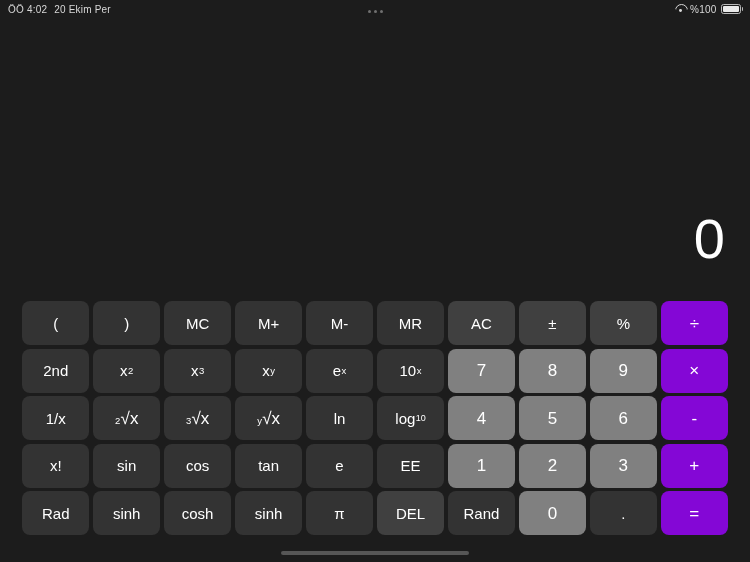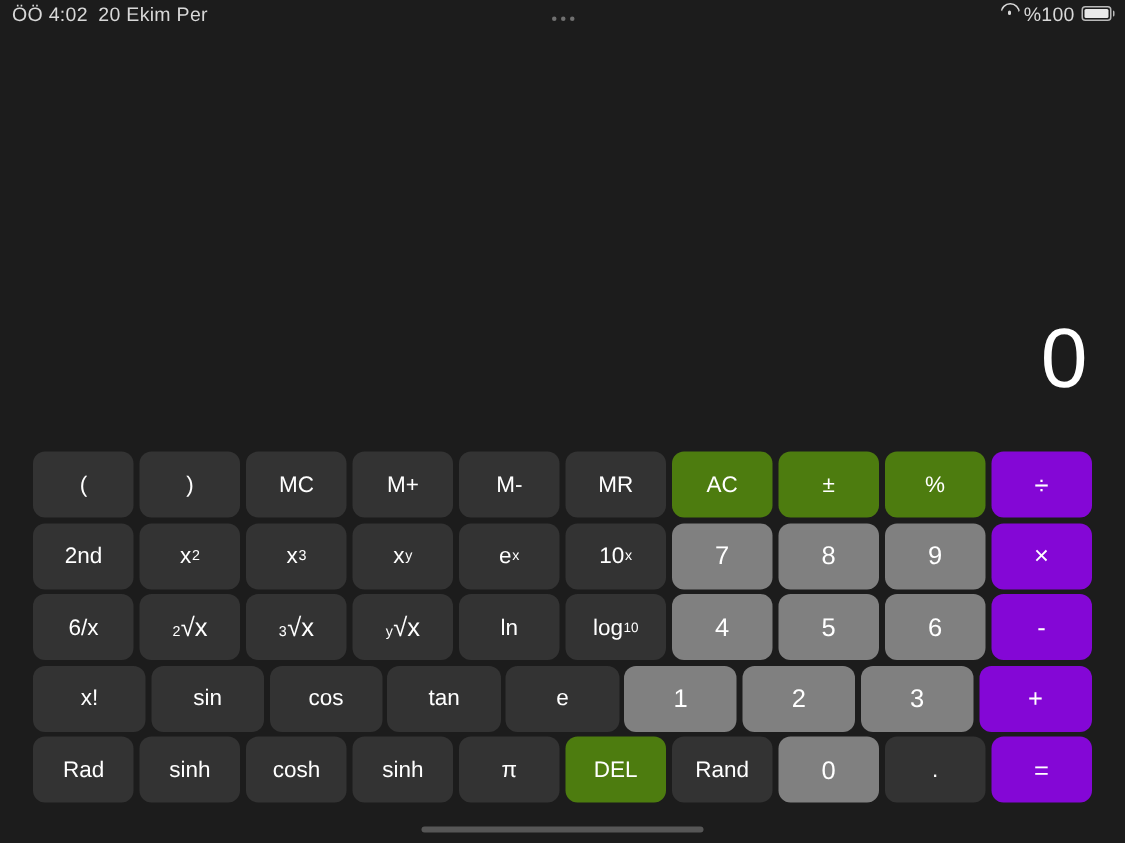--- a/index.html
+++ b/index.html
@@ -8,21 +8,21 @@
     background:#1c1c1c;
     font-family:"Liberation Sans", sans-serif;
     overflow:hidden;
   }
   #app { position:relative; width:750px; height:562px; background:#1c1c1c; }
 
   
   .statusbar {
     position:absolute; top:0; left:0; width:750px; height:18px;
     display:flex; align-items:center;
-    color:#d8d8d8; font-size:13px; letter-spacing:.2px;
+    color:#d8d8d8; font-size:10px; letter-spacing:.2px;
   }
   .sb-left { position:absolute; left:8px; display:flex; gap:7px; align-items:center; }
   .sb-center { position:absolute; left:0; width:750px; text-align:center; }
   .sb-right { position:absolute; right:7px; display:flex; gap:4px; }
   .dots { display:inline-flex; gap:3px; justify-content:center; }
   .dots i { width:3px; height:3px; border-radius:50%; background:#707070; display:block; }
   .wifi { display:inline-block; width:11px; height:9px; position:relative; }
   .wifi::before {
     content:""; position:absolute; left:0; top:0;
     width:11px; height:11px; border:1.6px solid #d8d8d8;
@@ -64,21 +64,21 @@
     border:none; border-radius:8px;
     background:#333333; color:#ffffff;
     font-family:"Liberation Sans", sans-serif;
     font-size:15px; font-weight:400;
     display:flex; align-items:center; justify-content:center;
     cursor:pointer; user-select:none;
     line-height:1; padding:0; white-space:nowrap;
   }
   .key.fn      { background:#333333; }
   .key.digit   { background:#808080; font-size:17px; }
-  .key.accent  { background:#4d7c0f; }
+  .key.accent  { background:#404040; }
   .key.op      { background:#8407d6; font-size:17px; }
 
   .key sup { font-size:9.5px; vertical-align:super; line-height:0; margin-left:.5px; }
   .key sub { font-size:9px; vertical-align:sub; line-height:0; margin-left:.3px; }
   .key .pre-sup { font-size:9.5px; vertical-align:super; line-height:0; margin-right:.3px; }
   .rad { display:inline-flex; align-items:baseline; }
   .rad .glyph { font-size:17px; }
 
   
   .home-indicator {
@@ -154,21 +154,21 @@
         <button class="key fn">
           <span>10</span>
           <sup>x</sup>
         </button>
         <button class="key digit">7</button>
         <button class="key digit">8</button>
         <button class="key digit">9</button>
         <button class="key op">×</button>
       </div>
       <div class="krow">
-        <button class="key fn">6/x</button>
+        <button class="key fn">1/x</button>
         <button class="key fn">
           <span class="rad">
             <span class="pre-sup">2</span>
             <span class="glyph">√x</span>
           </span>
         </button>
         <button class="key fn">
           <span class="rad">
             <span class="pre-sup">3</span>
             <span class="glyph">√x</span>
@@ -189,20 +189,21 @@
         <button class="key digit">5</button>
         <button class="key digit">6</button>
         <button class="key op">-</button>
       </div>
       <div class="krow">
         <button class="key fn">x!</button>
         <button class="key fn">sin</button>
         <button class="key fn">cos</button>
         <button class="key fn">tan</button>
         <button class="key fn">e</button>
+        <button class="key fn">EE</button>
         <button class="key digit">1</button>
         <button class="key digit">2</button>
         <button class="key digit">3</button>
         <button class="key op">+</button>
       </div>
       <div class="krow">
         <button class="key fn">Rad</button>
         <button class="key fn">sinh</button>
         <button class="key fn">cosh</button>
         <button class="key fn">sinh</button>

